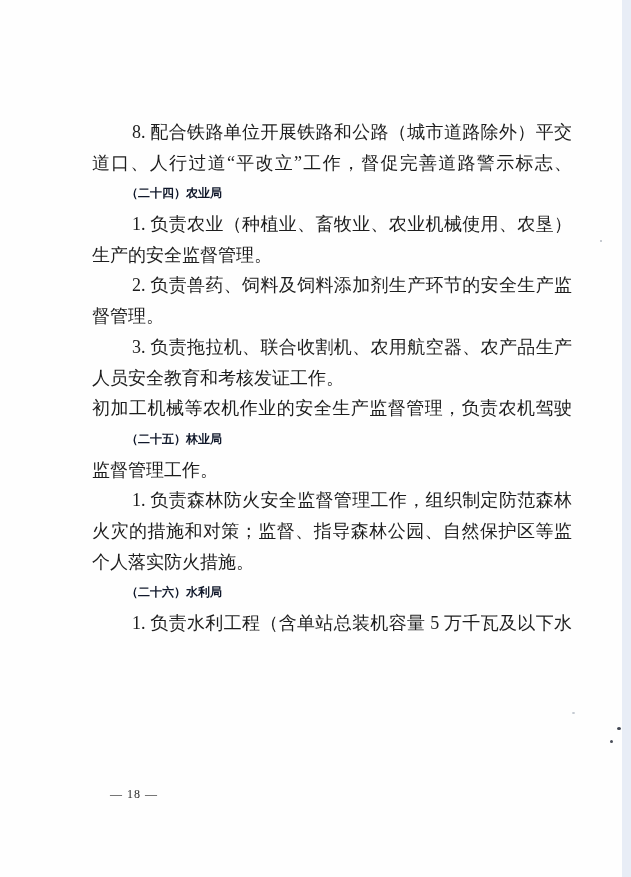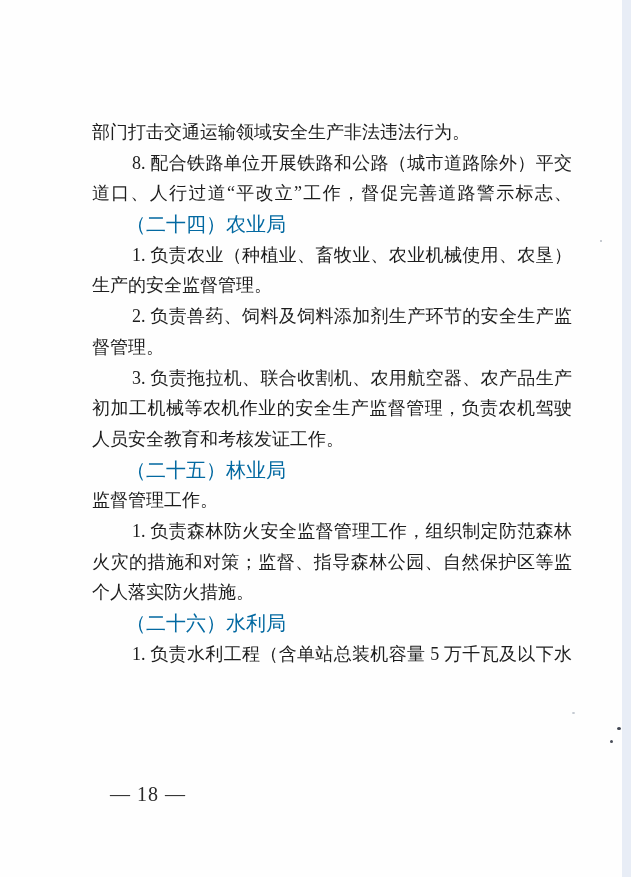--- a/index.html
+++ b/index.html
@@ -28,29 +28,29 @@
   }
   .ln.full {
     white-space: normal;
     text-align: justify;
     text-align-last: justify;
     text-justify: inter-character;
   }
   .ln.ind { padding-left: 40px; }
   .ln.head {
     padding-left: 34px;
-    font-weight: 400;
-    font-size: 20px;
-    color: #0369a1;
+    font-weight: 700;
+    font-size: 12px;
+    color: #0f172a;
   }
   .footer {
     position: absolute;
     left: 110px;
     top: 783px;
-    font-size: 20px;
+    font-size: 12px;
     letter-spacing: 1px;
     color: #2a2a2a;
     line-height: 22px;
   }
   .edge-strip {
     position: absolute;
     right: 0;
     top: 0;
     width: 9px;
     height: 877px;
@@ -61,31 +61,30 @@
   .speck.s2 { left: 610px; top: 740px; width: 3px; height: 3px; background: #4a4f59; }
   .speck.s3 { left: 572px; top: 712px; width: 3px; height: 2px; background: #c2c7d0; }
   .speck.s4 { left: 600px; top: 240px; width: 2px; height: 2px; background: #b5bac2; }
 </style>
 </head>
 <body>
 
 <div class="page">
 
   <div class="content">
-    <div class="ln">部门打击交通运输领域安全生产非法违法行为。</div>
     <div class="ln ind full">8. 配合铁路单位开展铁路和公路（城市道路除外）平交</div>
     <div class="ln full">道口、人行过道“平改立”工作，督促完善道路警示标志、</div>
     <div class="ln head">（二十四）农业局</div>
     <div class="ln ind full">1. 负责农业（种植业、畜牧业、农业机械使用、农垦）</div>
     <div class="ln">生产的安全监督管理。</div>
     <div class="ln ind full">2. 负责兽药、饲料及饲料添加剂生产环节的安全生产监</div>
     <div class="ln">督管理。</div>
     <div class="ln ind full">3. 负责拖拉机、联合收割机、农用航空器、农产品生产</div>
+    <div class="ln">人员安全教育和考核发证工作。</div>
     <div class="ln full">初加工机械等农机作业的安全生产监督管理，负责农机驾驶</div>
-    <div class="ln">人员安全教育和考核发证工作。</div>
     <div class="ln head">（二十五）林业局</div>
     <div class="ln">监督管理工作。</div>
     <div class="ln ind full">1. 负责森林防火安全监督管理工作，组织制定防范森林</div>
     <div class="ln full">火灾的措施和对策；监督、指导森林公园、自然保护区等监</div>
     <div class="ln">个人落实防火措施。</div>
     <div class="ln head">（二十六）水利局</div>
     <div class="ln ind full">1. 负责水利工程（含单站总装机容量 5 万千瓦及以下水</div>
   </div>
 
   <div class="footer">— 18 —</div>

